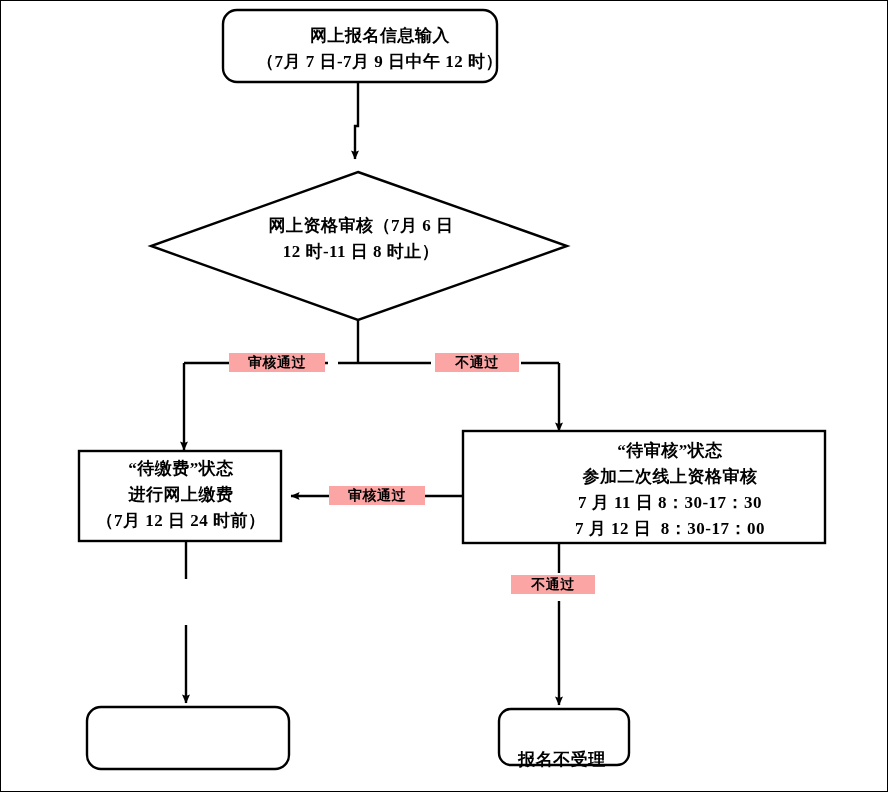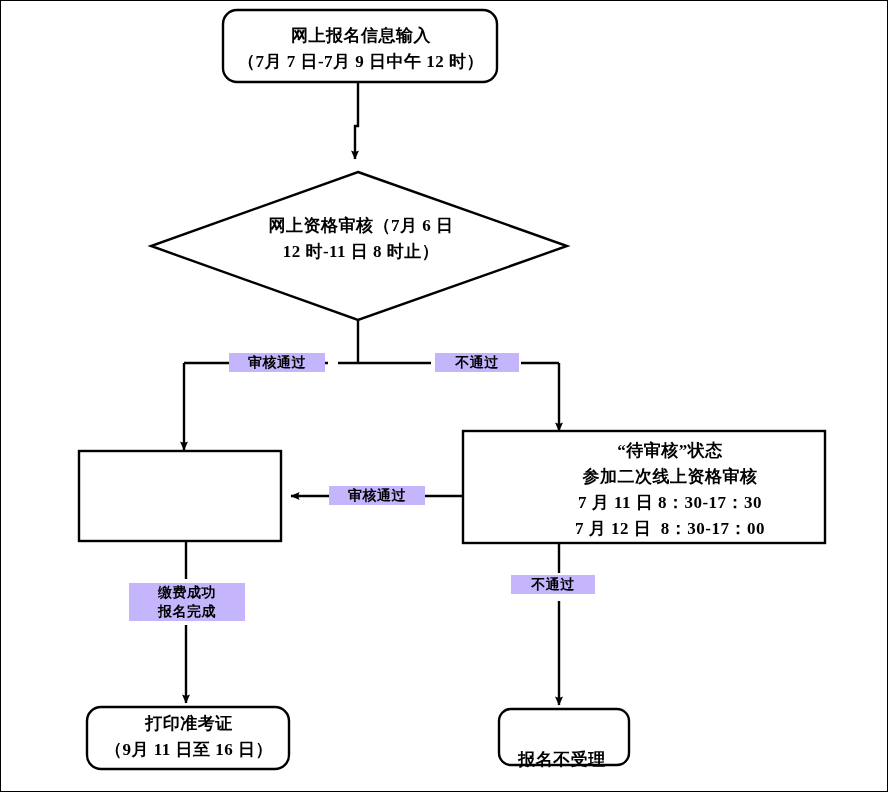--- a/index.html
+++ b/index.html
@@ -40,25 +40,25 @@
   .edge-label {
     position: absolute;
     text-align: center;
     color: #000000;
     font-family: "Liberation Serif", "DejaVu Serif", serif;
     font-weight: bold;
     font-size: 14px;
     line-height: 19px;
     letter-spacing: 0.5px;
     white-space: pre;
-    background: #c4b5fd;
+    background: #fca5a5;
     pointer-events: none;
   }
   
-  #t-start  { left: 224px; top: 22px;  width: 272px; }
+  #t-start  { left: 224px; top: 22px;  width: 272px; padding-left: 19px; }
   #t-review { left: 200px; top: 212px; width: 320px; }
   #t-pay    { left: 80px;  top: 455px; width: 200px; }
   #t-pend   { left: 464px; top: 437px; width: 410px; }
   #t-ticket { left: 86px;  top: 710px; width: 204px; }
   #t-reject { left: 494px; top: 723px; width: 134px; margin-top: 23px; }
 
   #l-pass1  { left: 228px; top: 352px; width: 96px; }
   #l-fail1  { left: 434px; top: 352px; width: 84px; }
   #l-pass2  { left: 328px; top: 485px; width: 96px; }
   #l-paid   { left: 128px; top: 582px; width: 116px; }
@@ -122,35 +122,34 @@
 
     <rect x="498" y="708" width="130" height="56" rx="12" ry="12" fill="#ffffff" stroke="#000000" stroke-width="2.4"></rect>
   </svg>
 
   <div class="node-text" id="t-start">网上报名信息输入
 （7月 7 日-7月 9 日中午 12 时）</div>
 
   <div class="node-text" id="t-review">网上资格审核（7月 6 日
 12 时-11 日 8 时止）</div>
 
+  <div class="node-text" id="t-pay">“待缴费”状态
+进行网上缴费
+（7月 12 日 24 时前）</div>
 
   <div class="node-text" id="t-pend">“待审核”状态
 参加二次线上资格审核
 7 月 11 日 8：30-17：30
 7 月 12 日  8：30-17：00</div>
 
-  <div class="node-text" id="t-ticket">打印准考证
-（9月 11 日至 16 日）</div>
 
   <div class="node-text" id="t-reject">报名不受理</div>
 
   <div class="edge-label" id="l-pass1">审核通过</div>
 
   <div class="edge-label" id="l-fail1">不通过</div>
 
   <div class="edge-label" id="l-pass2">审核通过</div>
 
-  <div class="edge-label" id="l-paid">缴费成功
-报名完成</div>
 
   <div class="edge-label" id="l-fail2">不通过</div>
 
 </div>
 
 </body></html>

